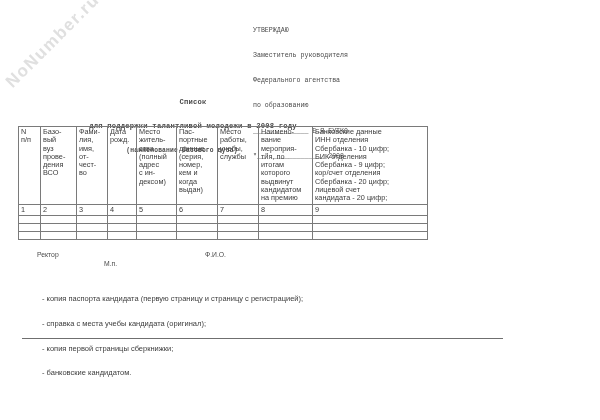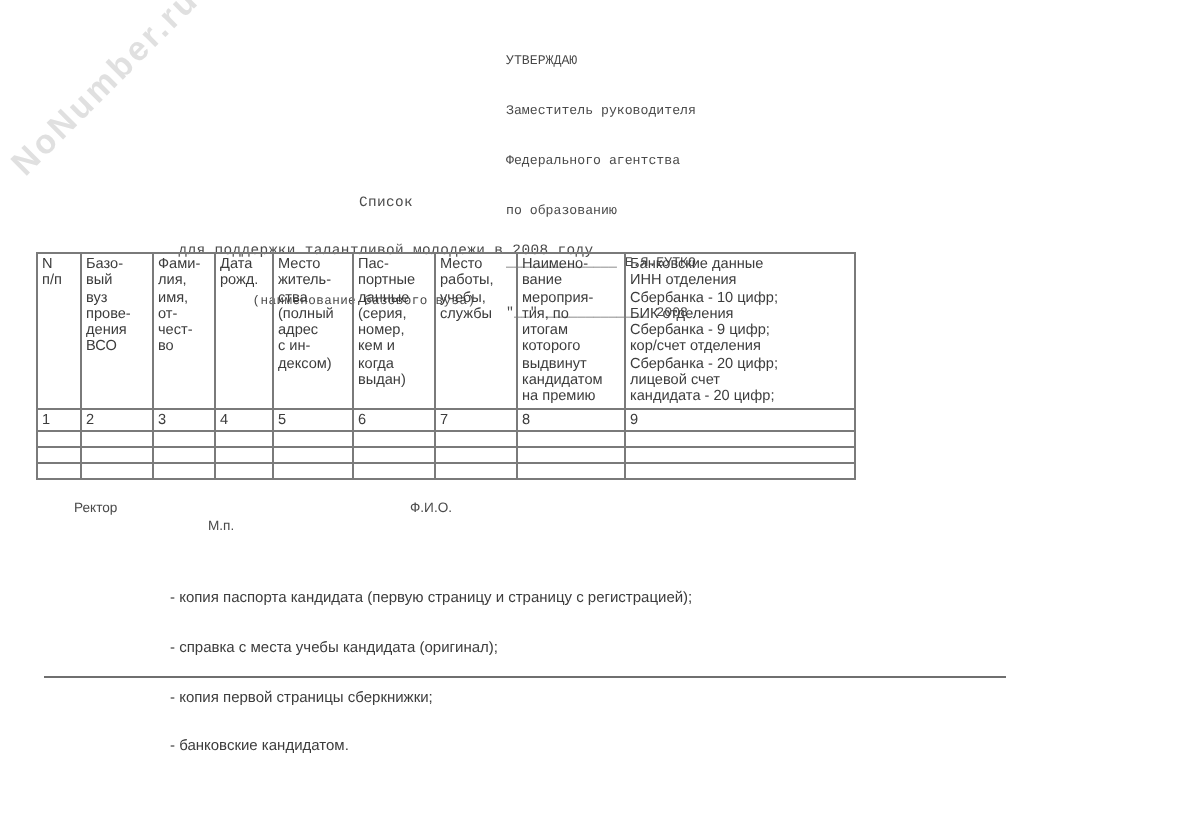--- a/index.html
+++ b/index.html
@@ -19,21 +19,21 @@
   .approval {
     position:absolute; left:253px; top:10px;
     font-family:"Liberation Mono","DejaVu Sans Mono", monospace;
     font-size:6.6px; line-height:8.4px; white-space:pre; color:#4a4a4a;
   }
 
   .title-block {
     position:absolute; left:13px; top:81px; width:360px;
     font-family:"Liberation Mono","DejaVu Sans Mono", monospace;
     font-size:7.2px; letter-spacing:0.2px; line-height:8.3px;
-    text-align:center; color:#4a4a4a; white-space:pre;
+    text-align:center; color:#4a4a4a; white-space:pre;font-weight:bold;
   }
   .title-line-shift { transform:translateX(-12px); }
   .title-line-small { font-size:6.3px; transform:translateX(-11px); }
 
   table.main {
     position:absolute; left:18px; top:126px; width:409px;
     border-collapse:collapse; table-layout:fixed;
   }
   table.main td {
     border:1px solid #7a7a7a;
@@ -49,21 +49,21 @@
     position:absolute;
     font-family:Liberation Sans, sans-serif;
     font-size:6.8px; color:#4a4a4a; white-space:pre;
   }
   .sig-rector { left:37px; top:251px; }
   .sig-fio { left:205px; top:251px; }
   .sig-mp { left:104px; top:260px; }
 
   .attachments {
     position:absolute; left:42px; top:279px;
-    font-size:7.5px; line-height:8.2px; color:#3c3c3c; white-space:pre;margin-left:43px;
+    font-size:7.5px; line-height:8.2px; color:#3c3c3c; white-space:pre;
   }
 
   .bottom-rule {
     position:absolute; left:22px; top:338px; width:481px; height:0;
     border-top:1px solid #6f6f6f;
   }
 </style>
 </head>
 <body>
 

